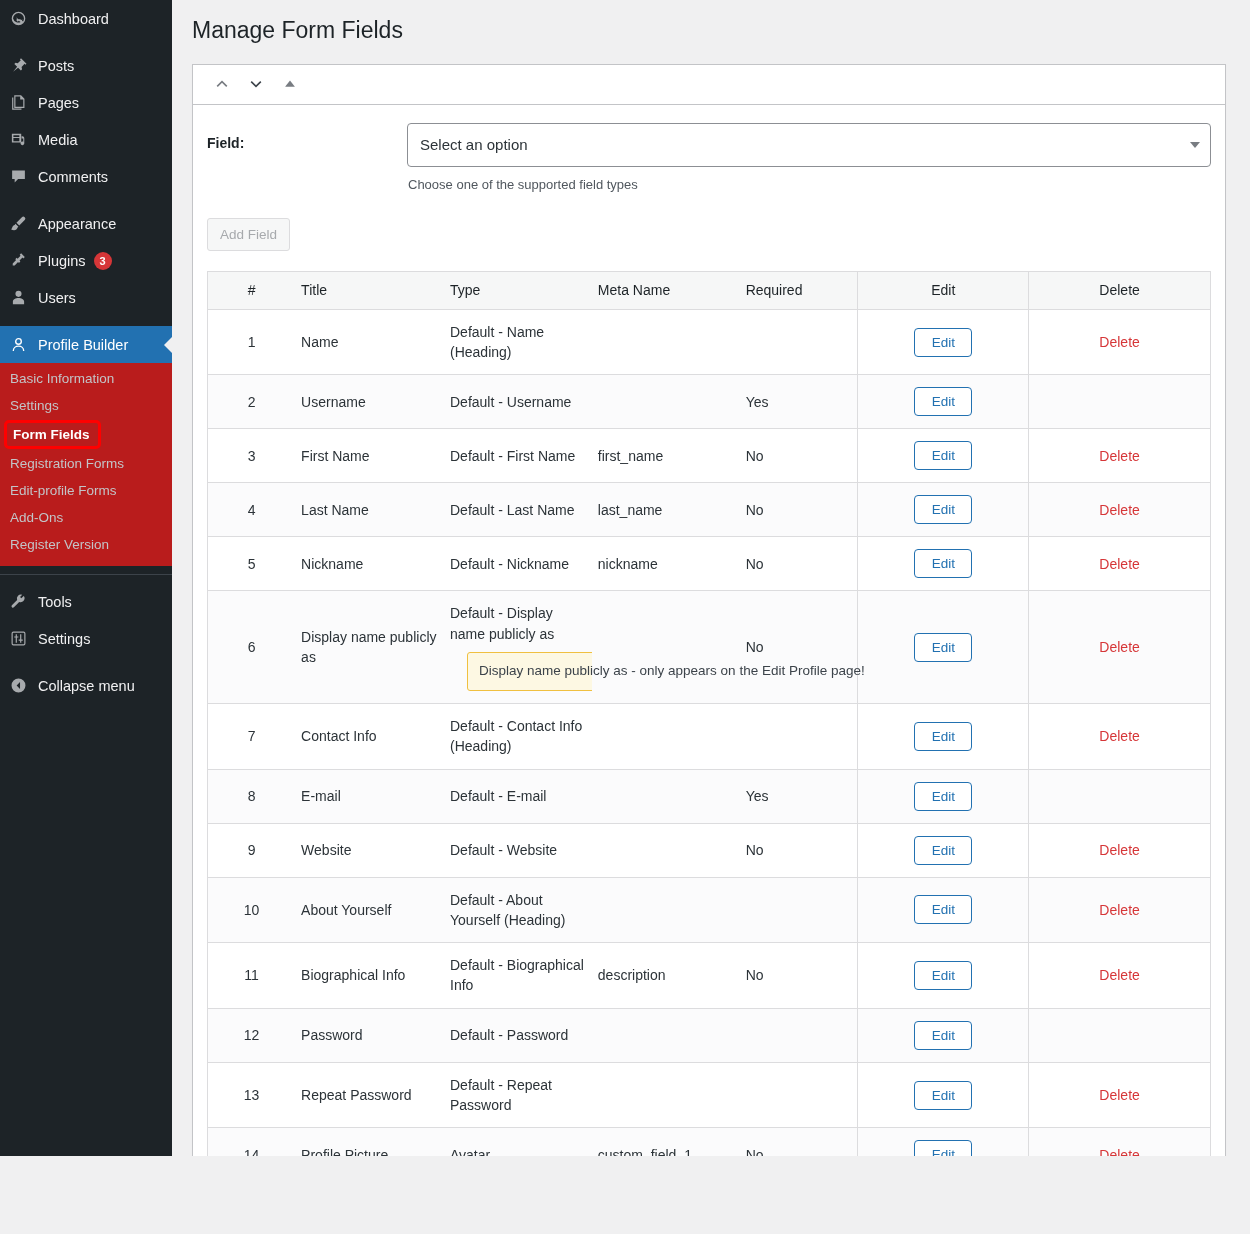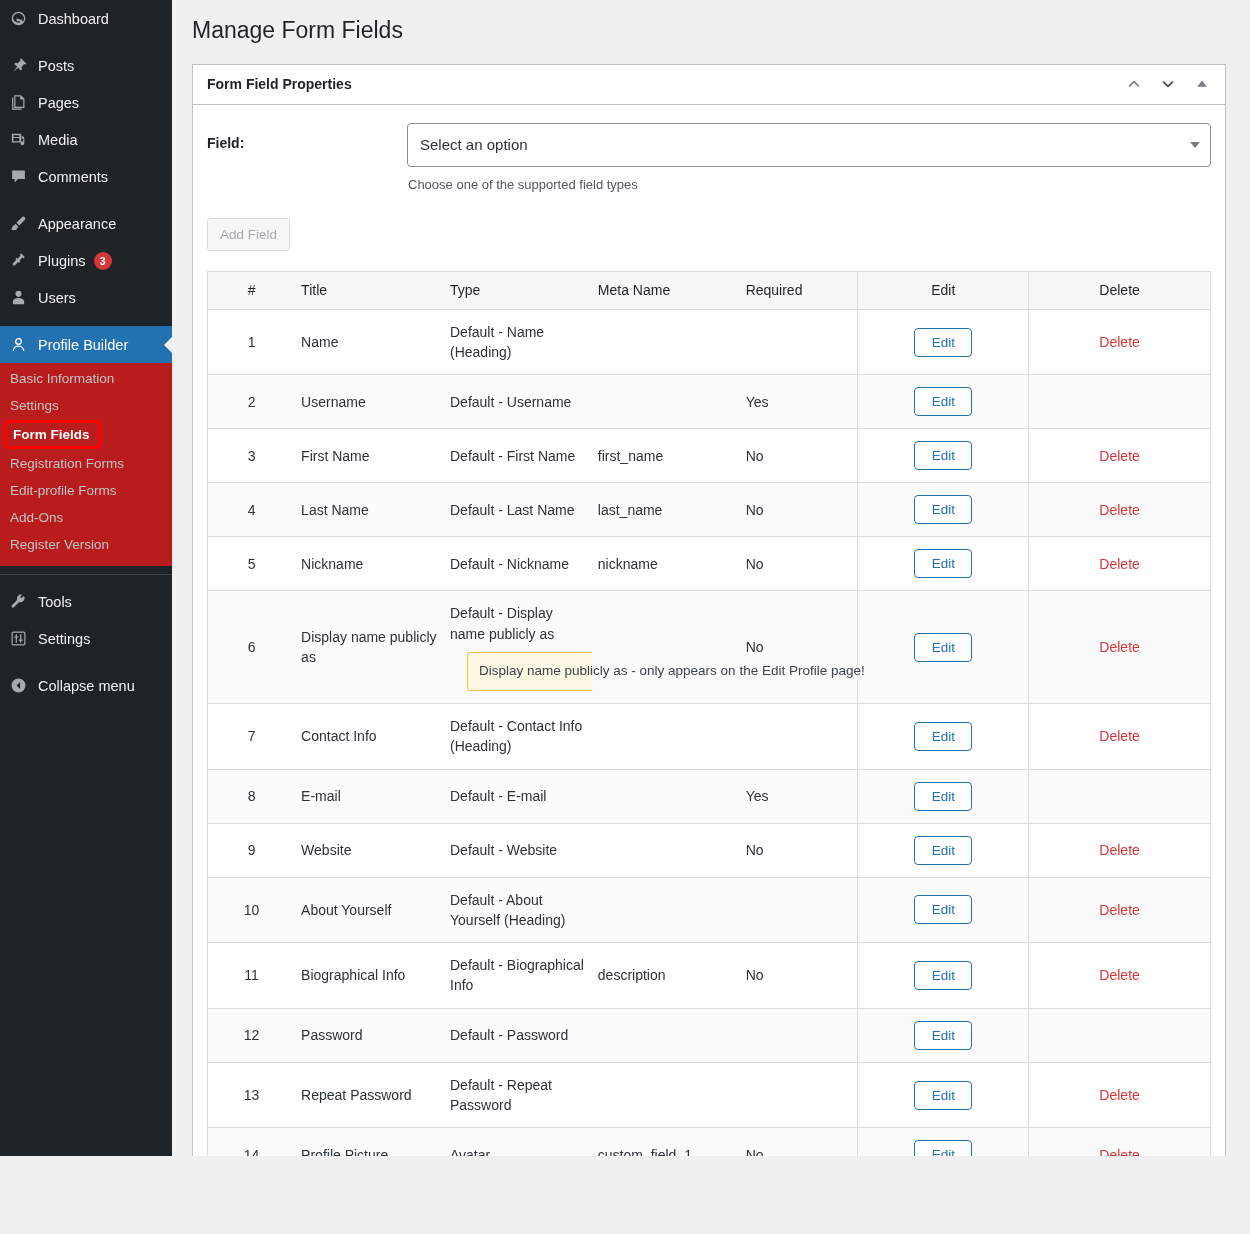--- a/index.html
+++ b/index.html
@@ -379,21 +379,20 @@
         </span>
         <span class="mi-label">Collapse menu</span>
       </div>
     </nav>
 
   <main class="main">
     <h1 class="page-title">Manage Form Fields</h1>
 
     <section class="postbox">
       <div class="postbox-header">
-        <span class="postbox-title">Form Field Properties</span>
         <span class="handle-actions">
           <button class="handle-btn" title="Move up">
             <svg width="16" height="16" viewBox="0 0 20 20" fill="none" stroke="#787c82" stroke-width="2">
                 <path d="M4 13l6-6 6 6"></path>
               </svg>
           </button>
           <button class="handle-btn" title="Move down">
             <svg width="16" height="16" viewBox="0 0 20 20" fill="none" stroke="#3c434a" stroke-width="2">
                 <path d="M4 7l6 6 6-6"></path>
               </svg>

